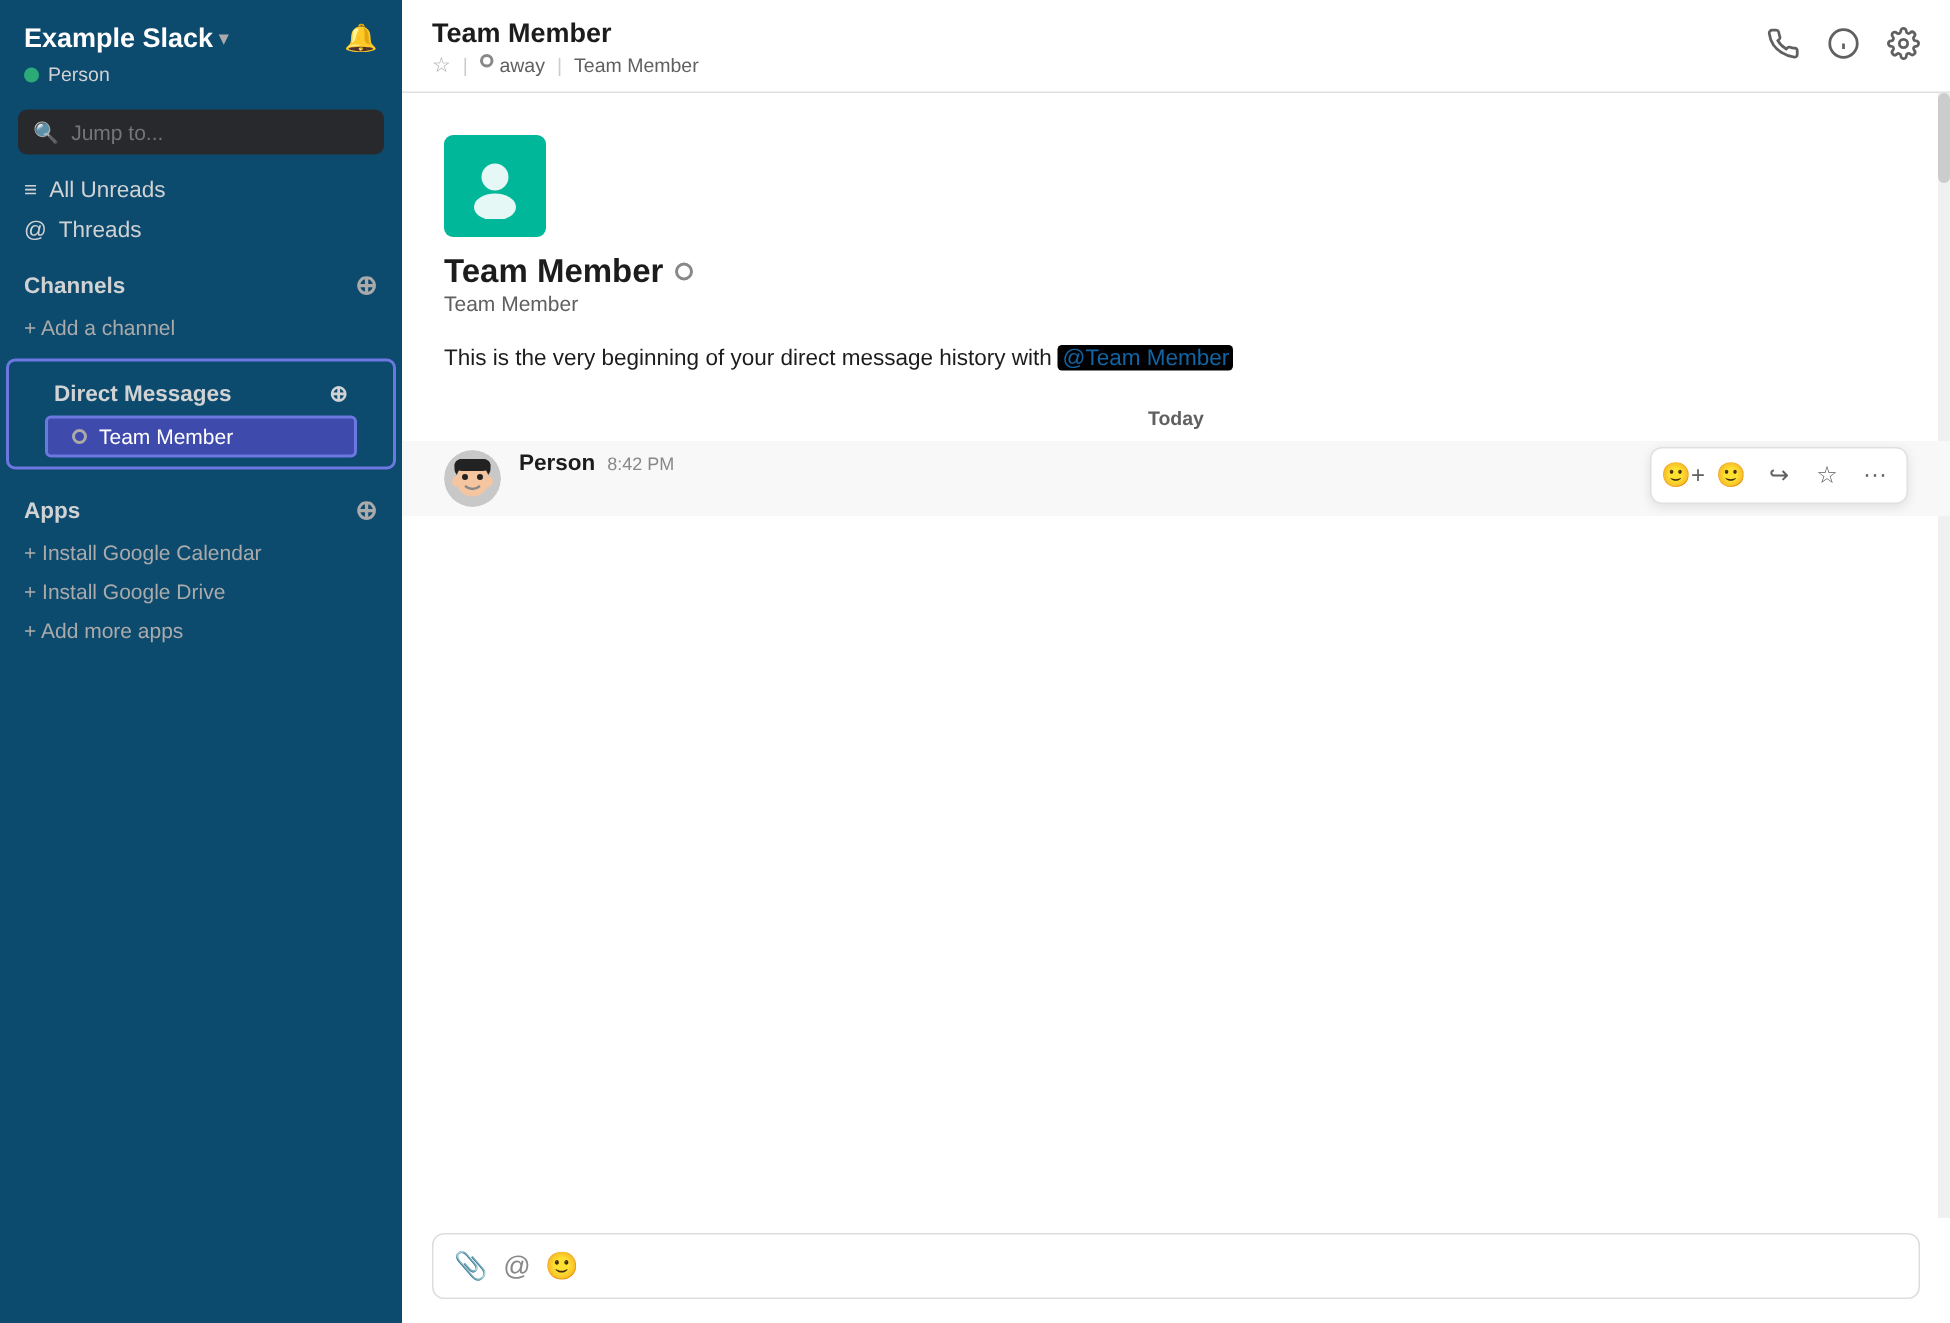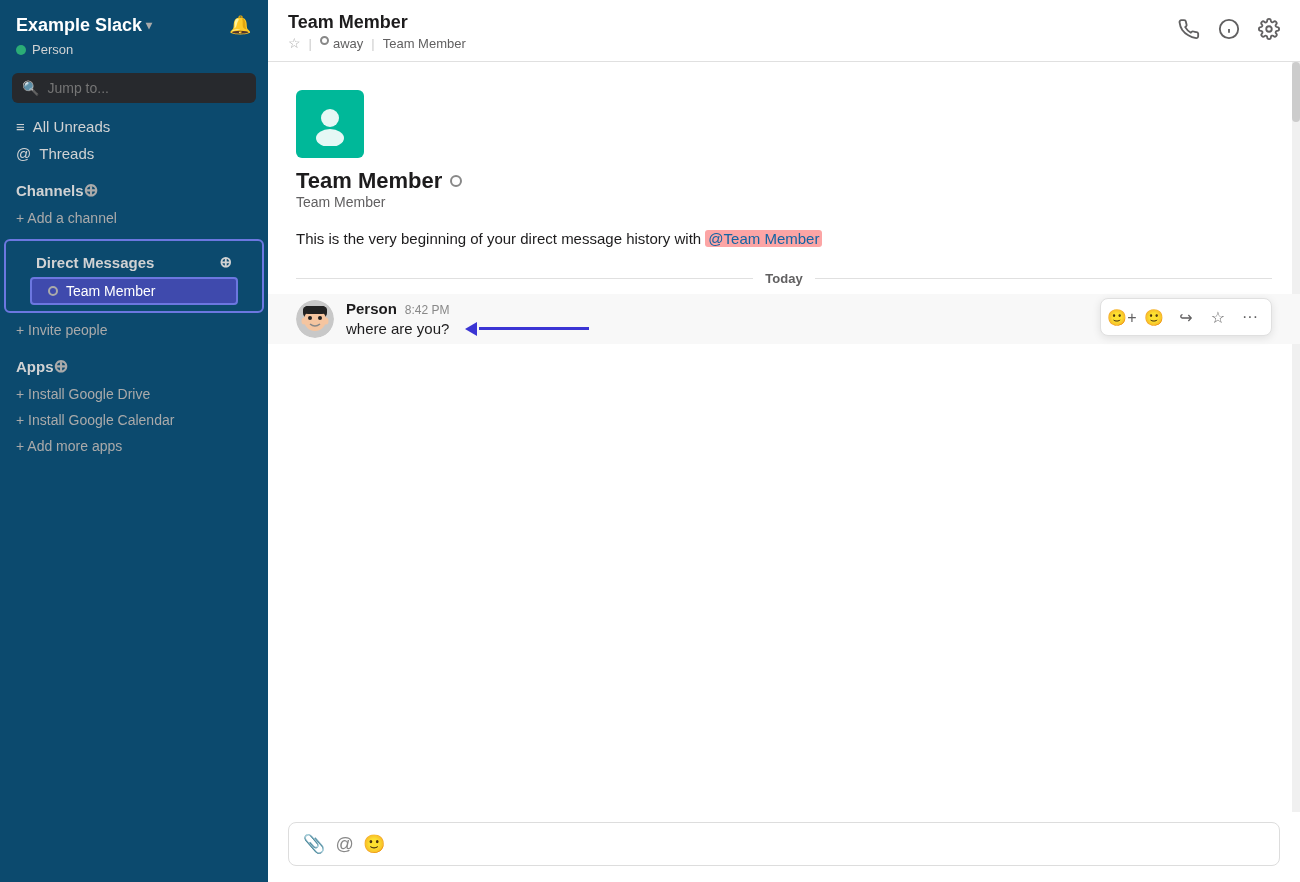--- a/index.html
+++ b/index.html
@@ -76,20 +76,21 @@
       padding: 5px 16px;
       font-size: 15px;
       color: #d1d2d3;
       cursor: pointer;
       gap: 8px;
     }
 
     .sidebar-section-header {
       display: flex;
       align-items: center;
+      justify-content: space-between;
       padding: 12px 16px 4px 16px;
       font-size: 15px;
       font-weight: 700;
       color: #d1d2d3;
       cursor: pointer;
     }
     .sidebar-section-header .add-btn {
       font-size: 18px;
       color: #aaa;
       cursor: pointer;
@@ -226,36 +227,36 @@
       font-size: 14px;
       color: #616061;
       margin-bottom: 12px;
     }
     #dm-intro-text {
       font-size: 15px;
       color: #1d1c1d;
       margin-top: 8px;
     }
     #dm-intro-text .mention {
-      background: #fca5a5;
+      background: #000000;
       color: #1264a3;
       border-radius: 3px;
       padding: 0 3px;
     }
 
     
     #chat-area::-webkit-scrollbar { width: 8px; }
     #chat-area::-webkit-scrollbar-thumb { background: #ccc; border-radius: 4px; }
 
     
     .date-divider {
       display: flex;
       align-items: center;
       padding: 24px 28px 8px 28px;
-      gap: 12px;
+      flex-direction: column;
     }
     .date-divider-line {
       flex: 1;
       height: 1px;
       background: #e0e0e0;
     }
     .date-divider-label {
       font-size: 13px;
       font-weight: 700;
       color: #616061;
@@ -403,33 +404,30 @@
     <div class="dm-section-header">
       <span>Direct Messages</span>
       <span class="add-btn">⊕</span>
     </div>
     <div class="sidebar-item active" style="margin: 2px 6px; border-radius: 4px;">
       <span class="away-circle"></span>
       <span>Team Member</span>
     </div>
   </div>
 
-  <div class="sidebar-add-item">
-    <span>+ Invite people</span>
-  </div>
 
   <div class="sidebar-section-header">
     <span>Apps</span>
     <span class="add-btn">⊕</span>
   </div>
   <div class="sidebar-add-item">
+    <span>+ Install Google Calendar</span>
+  </div>
+  <div class="sidebar-add-item">
     <span>+ Install Google Drive</span>
-  </div>
-  <div class="sidebar-add-item">
-    <span>+ Install Google Calendar</span>
   </div>
   <div class="sidebar-add-item">
     <span>+ Add more apps</span>
   </div>
 </div>
 
 <div id="main">
 
   <div id="main-header">
     <div id="main-header-left">
@@ -517,28 +515,20 @@
 
           <ellipse cx="8" cy="21" rx="2.5" ry="3.5" fill="#f5c5a0"></ellipse>
           <ellipse cx="30" cy="21" rx="2.5" ry="3.5" fill="#f5c5a0"></ellipse>
         </svg>
       </div>
       <div class="msg-content">
         <div class="msg-header">
           <span class="msg-author">Person</span>
           <span class="msg-time">8:42 PM</span>
         </div>
-        <div class="msg-text">
-          <span>where are you?</span>
-
-          <span class="arrow-annotation">
-            <span class="arrow-head"></span>
-            <span class="arrow-line"></span>
-          </span>
-        </div>
       </div>
 
       <div class="message-actions" style="display:flex;">
         <div class="action-icon-btn" title="Add reaction">🙂+</div>
         <div class="action-icon-btn" title="Emoji">🙂</div>
         <div class="action-icon-btn" title="Forward">↪</div>
         <div class="action-icon-btn" title="Star">☆</div>
         <div class="action-icon-btn" title="More">···</div>
       </div>
     </div>

